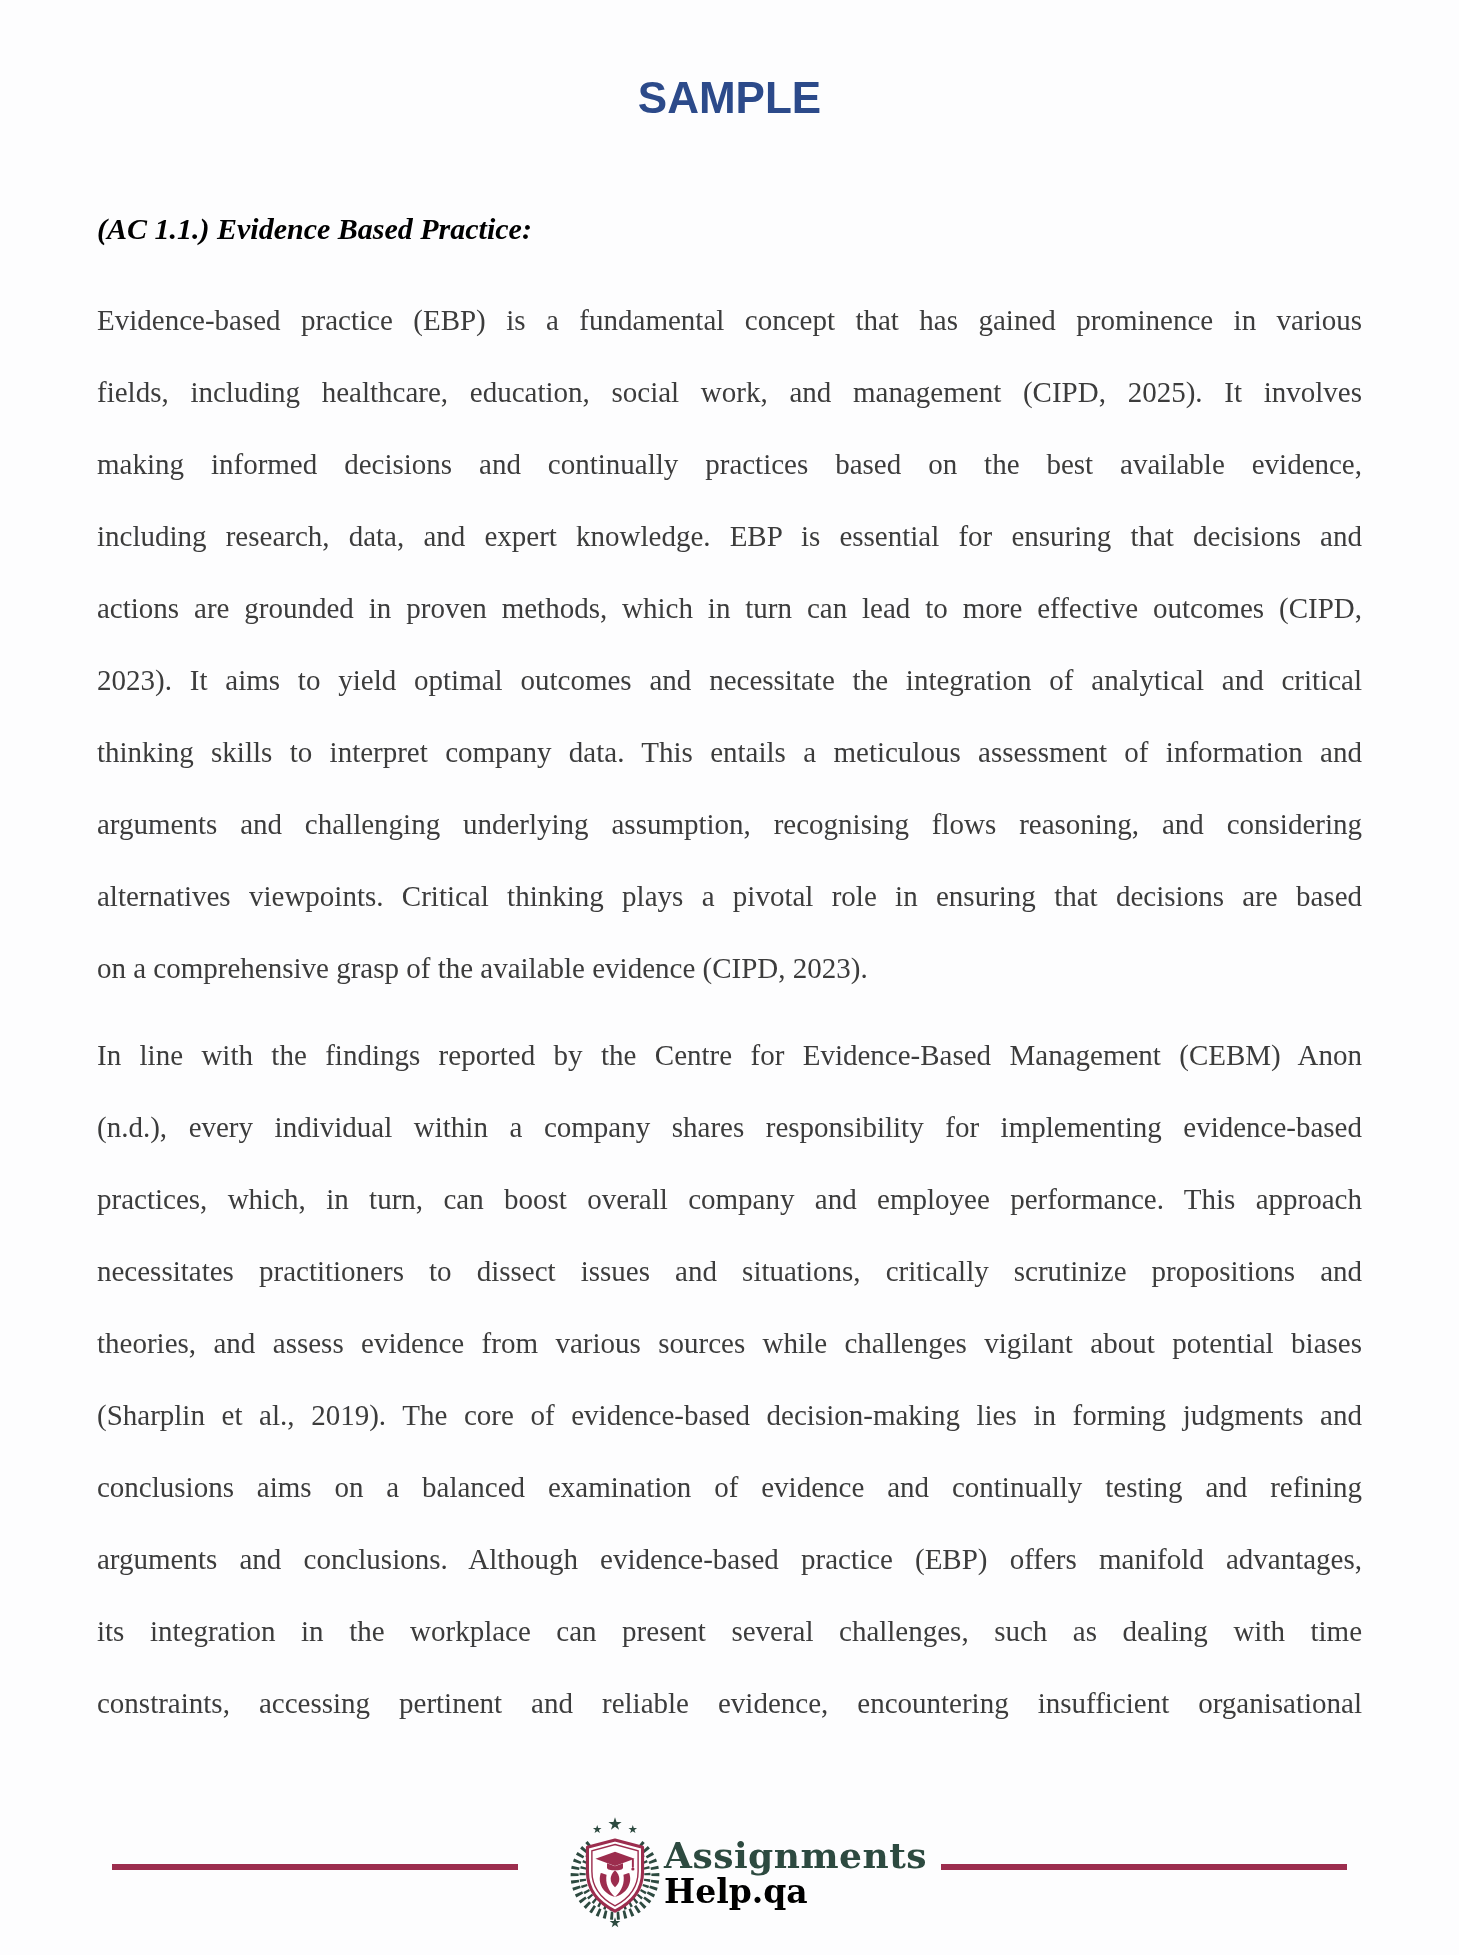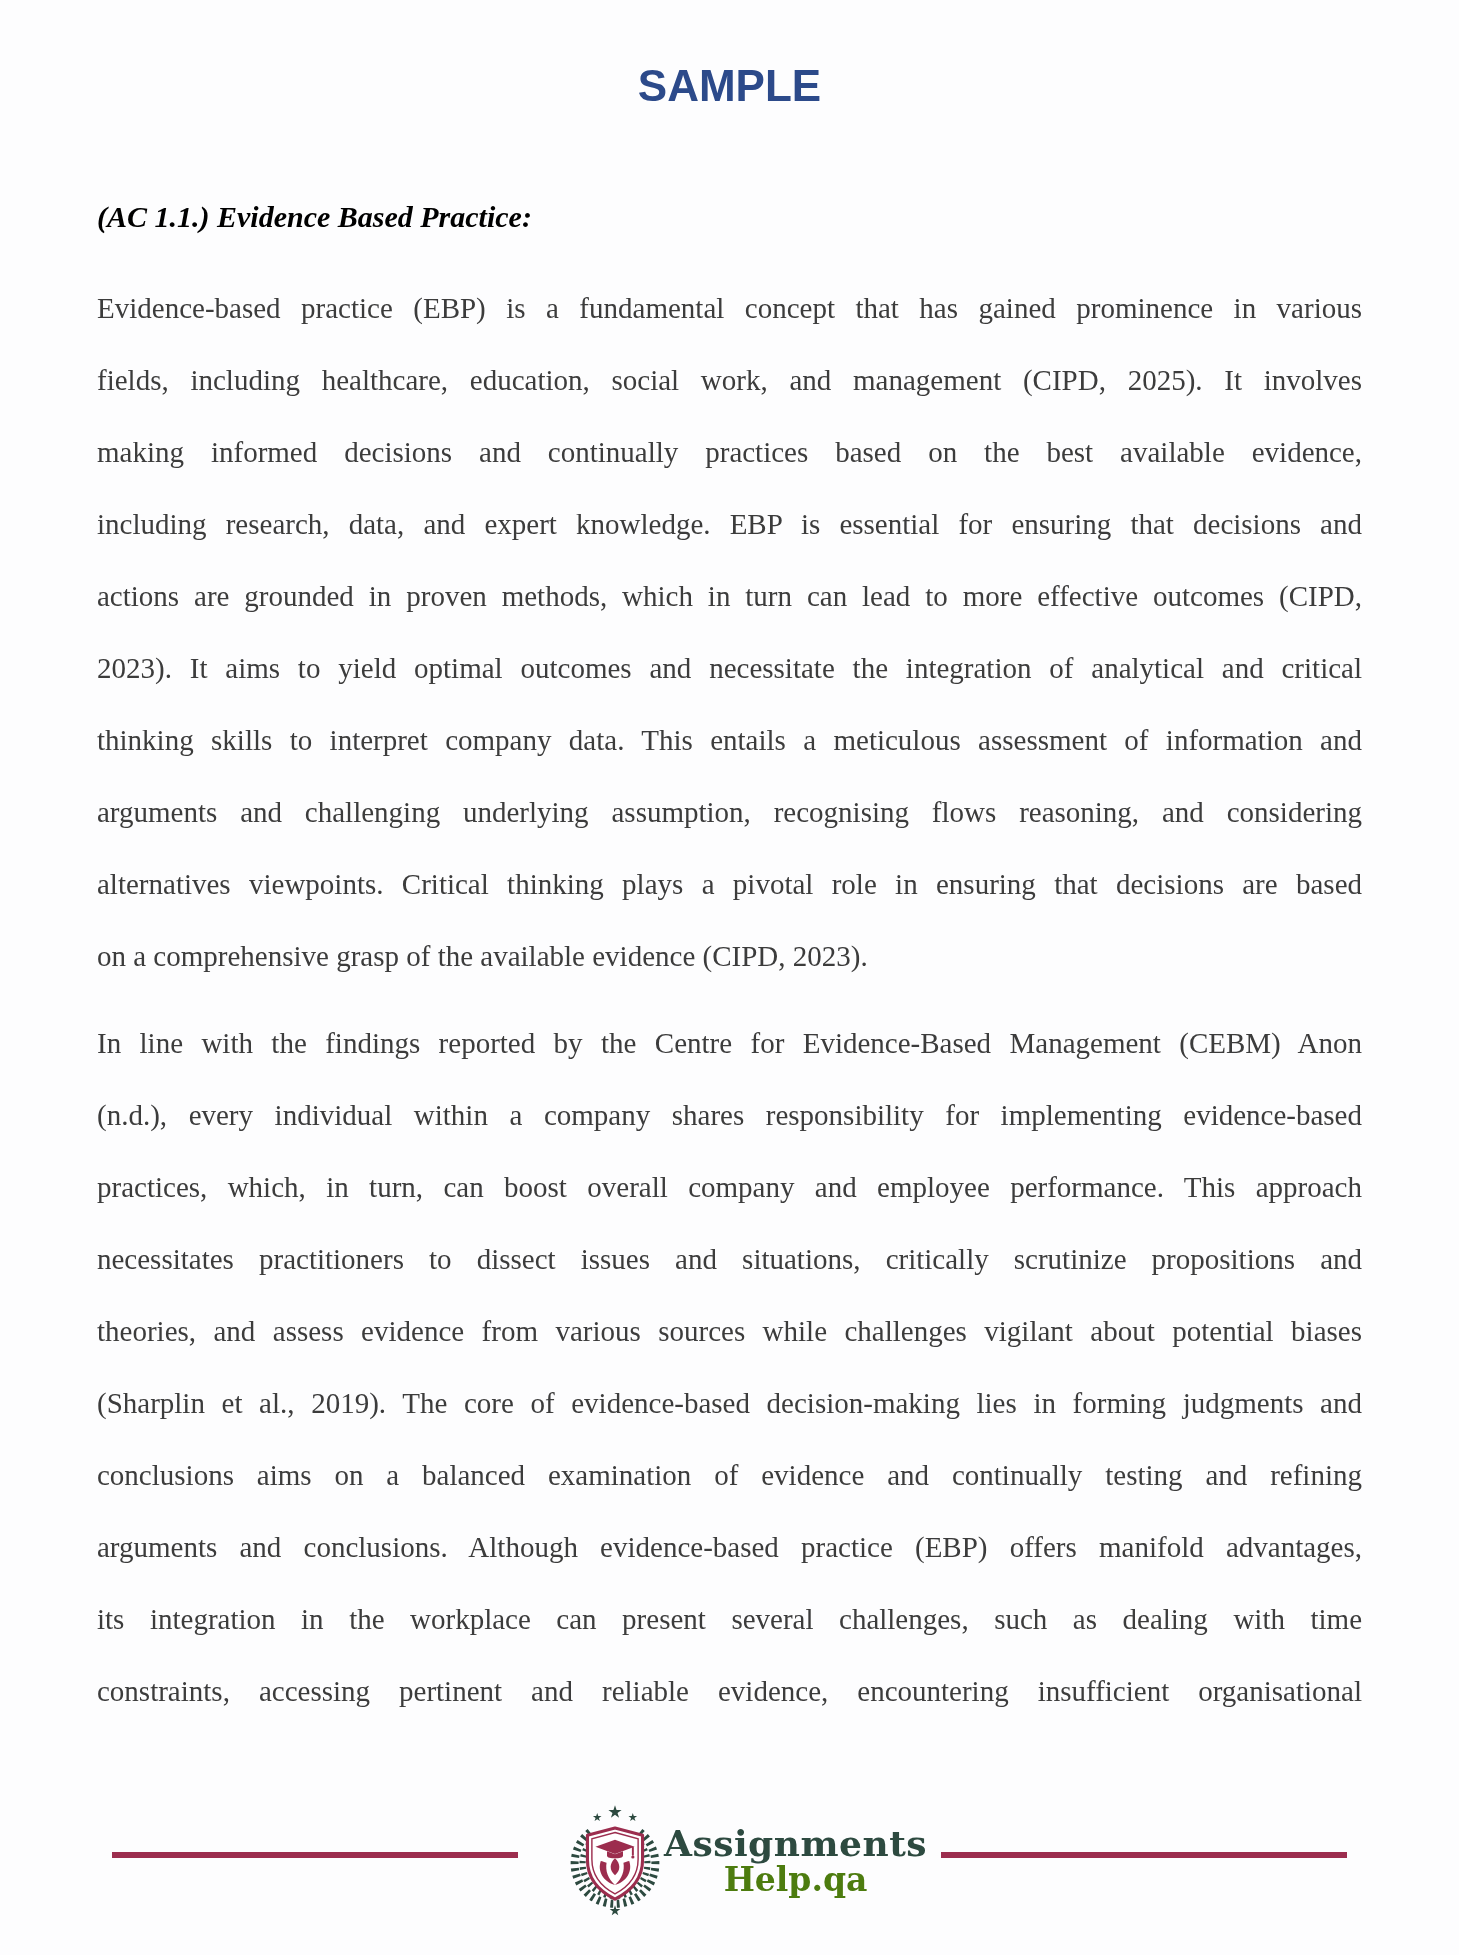--- a/index.html
+++ b/index.html
@@ -1,20 +1,20 @@
 <!DOCTYPE html>
 <html><head>
 <meta charset="utf-8">
 <style>
   html,body{margin:0;padding:0;background:#fdfdfe;}
   body{width:1459px;height:1955px;overflow:hidden;position:relative;
        font-family:"Liberation Serif","DejaVu Serif",serif;}
   .doc{width:1459px;height:1955px;box-sizing:border-box;padding:60px 97px 0;}
 
-  .watermark{margin:0;text-align:center;
+  .watermark{margin:12px;text-align:center;
     font-family:"Liberation Sans","DejaVu Sans",sans-serif;
     font-weight:bold;font-size:44px;line-height:51px;color:#2c4a8a;}
 
   .section-heading{margin:88px 0 0;font-weight:bold;font-style:italic;
     font-size:30px;line-height:36px;color:#000000;}
 
   .paras{margin-top:37px;color:#3c3c3c;font-size:29px;}
   .para{margin:0 0 15px 0;}
   .line{line-height:72px;text-align:justify;text-align-last:justify;
         text-justify:inter-word;white-space:normal;}
@@ -22,21 +22,21 @@
 
   footer{margin-top:78px;display:flex;align-items:center;justify-content:center;}
   .rule{height:6px;width:406px;background:#9c2d4e;margin-bottom:12px;}
   .rule.left{margin-right:48px;}
   .rule.right{margin-left:14px;}
   .brand{display:flex;align-items:center;}
   .brand-text{}
   .brand-name{font-family:"DejaVu Serif","Liberation Serif",serif;
     font-weight:bold;font-size:36px;line-height:38px;color:#2d4a40;letter-spacing:.5px;}
   .brand-domain{font-family:"DejaVu Serif","Liberation Serif",serif;
-    font-weight:bold;font-size:33px;line-height:36px;color:#4d7c0f;text-align:center;}
+    font-weight:bold;font-size:33px;line-height:36px;color:#000000;}
 </style>
 </head>
 <body>
 
 <div class="doc">
 
   <h1 class="watermark">SAMPLE</h1>
 
   <h2 class="section-heading">(AC 1.1.) Evidence Based Practice:</h2>
 

